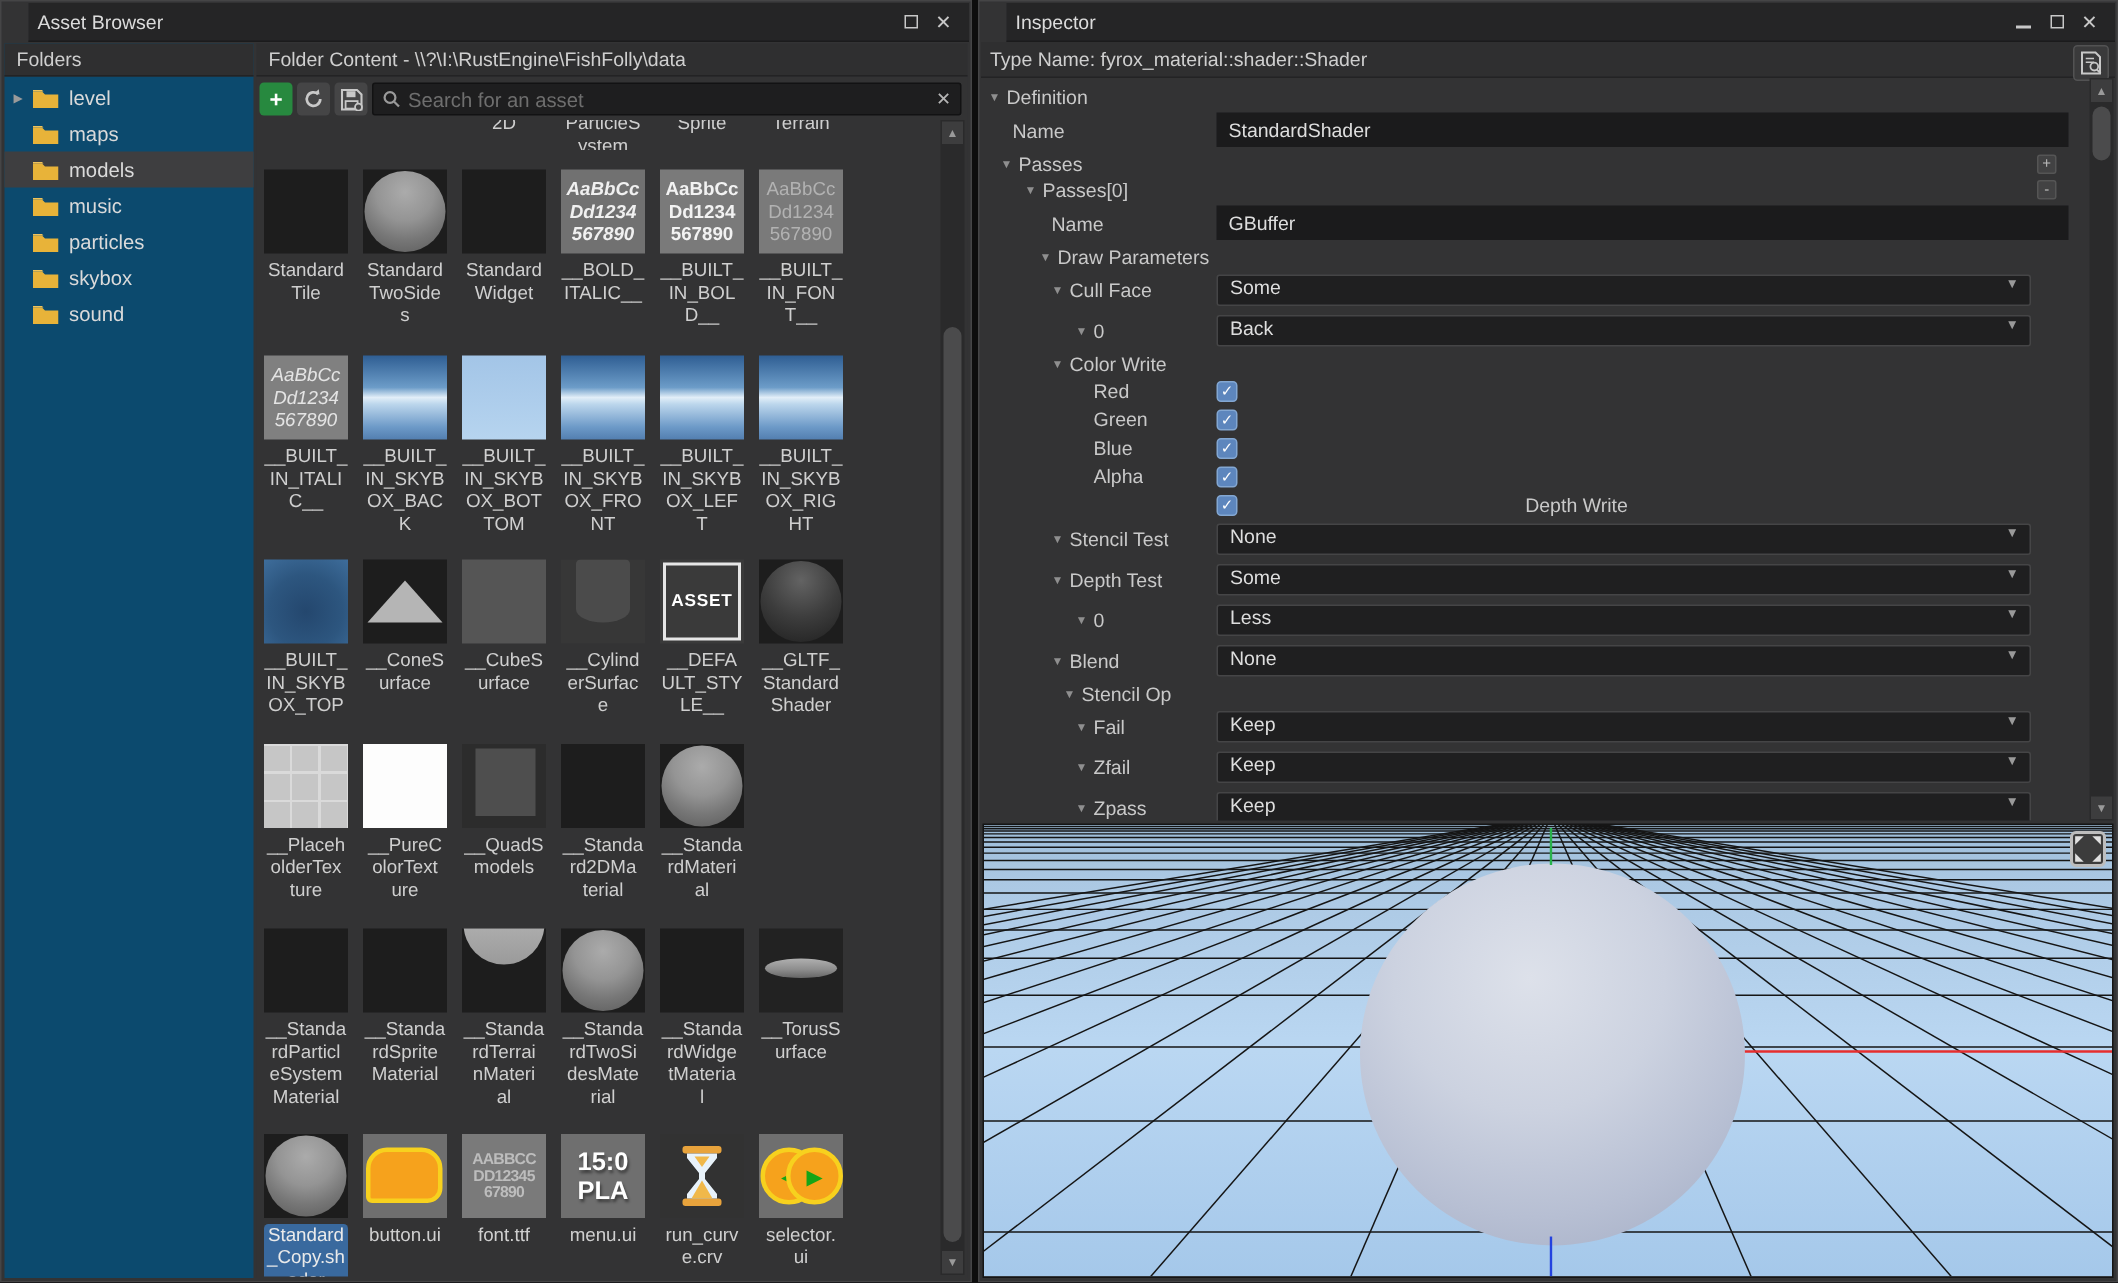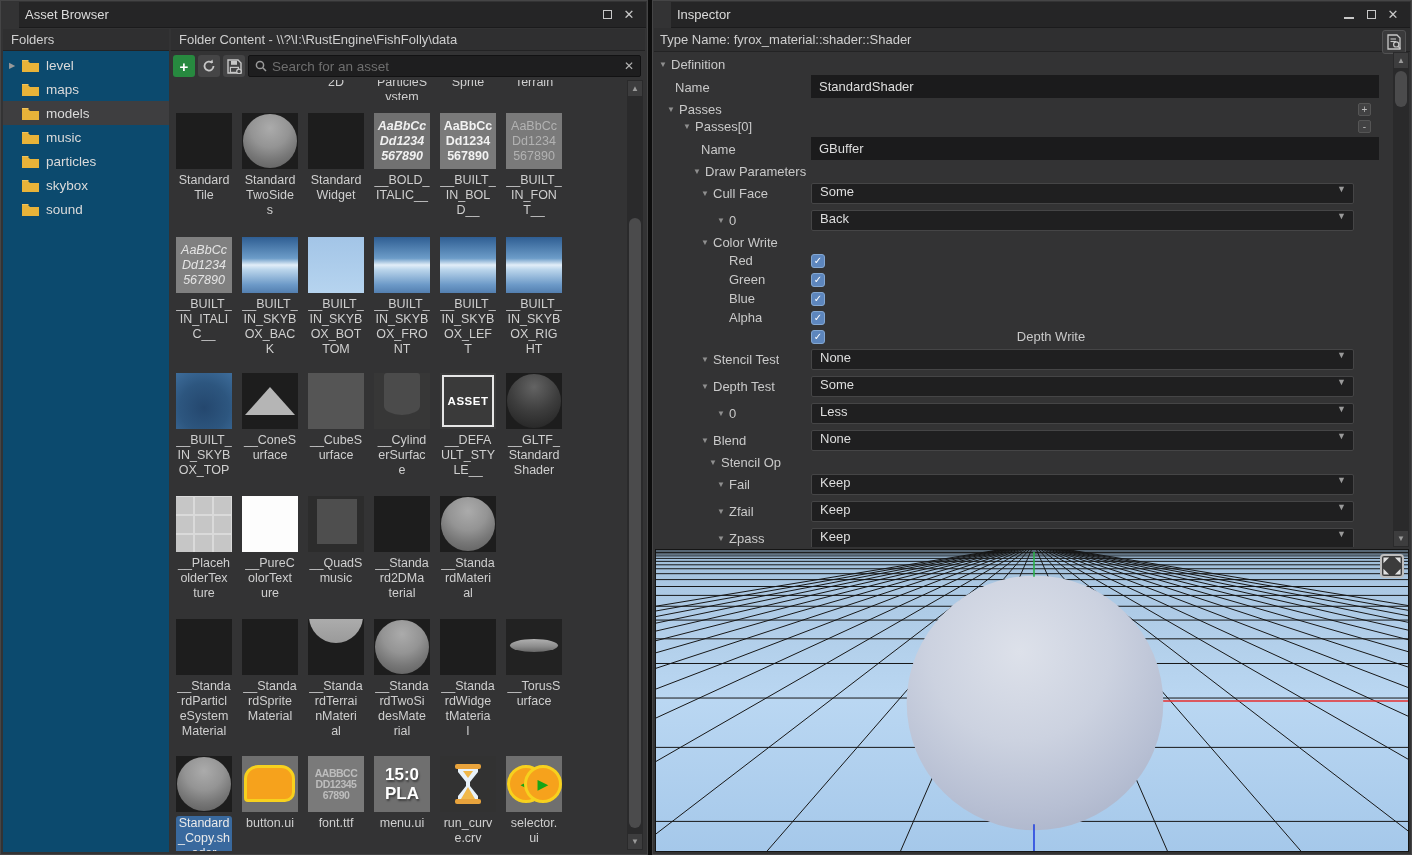--- a/index.html
+++ b/index.html
@@ -410,21 +410,21 @@
             </div>
           <div class="cell">
               <div class="thumb t-white"></div>
               <div class="alabel">__PureC
 olorText
 ure</div>
             </div>
           <div class="cell">
               <div class="thumb t-quad"></div>
               <div class="alabel">__QuadS
-music</div>
+models</div>
             </div>
           <div class="cell">
               <div class="thumb t-dark"></div>
               <div class="alabel">__Standa
 rd2DMa
 terial</div>
             </div>
           <div class="cell">
               <div class="thumb t-sphere"></div>
               <div class="alabel">__Standa

